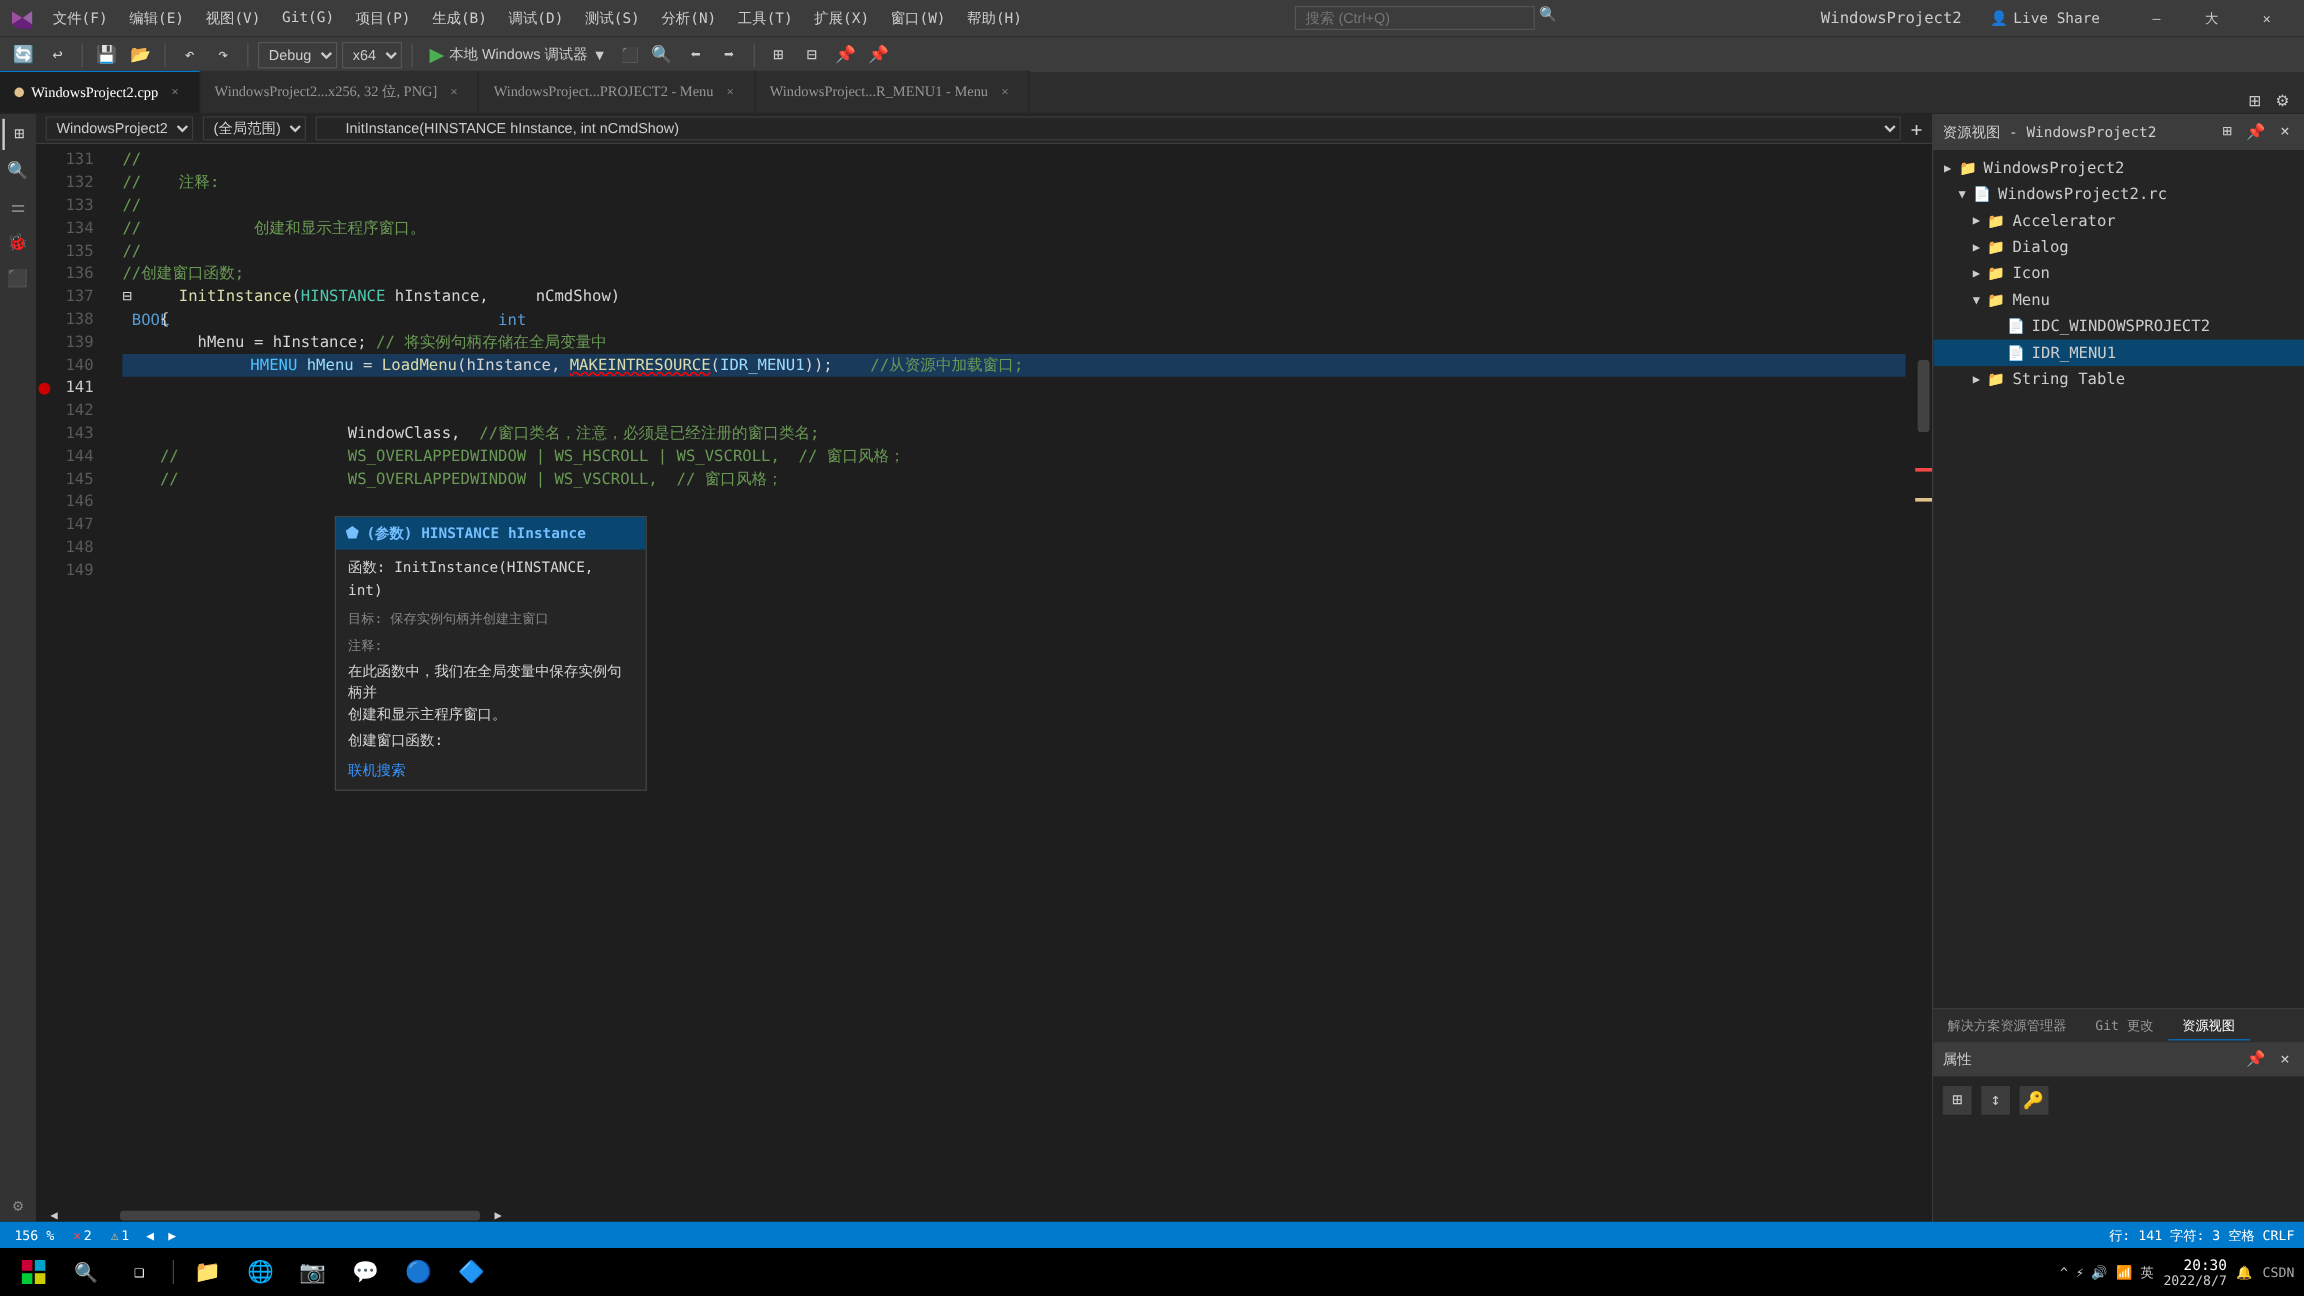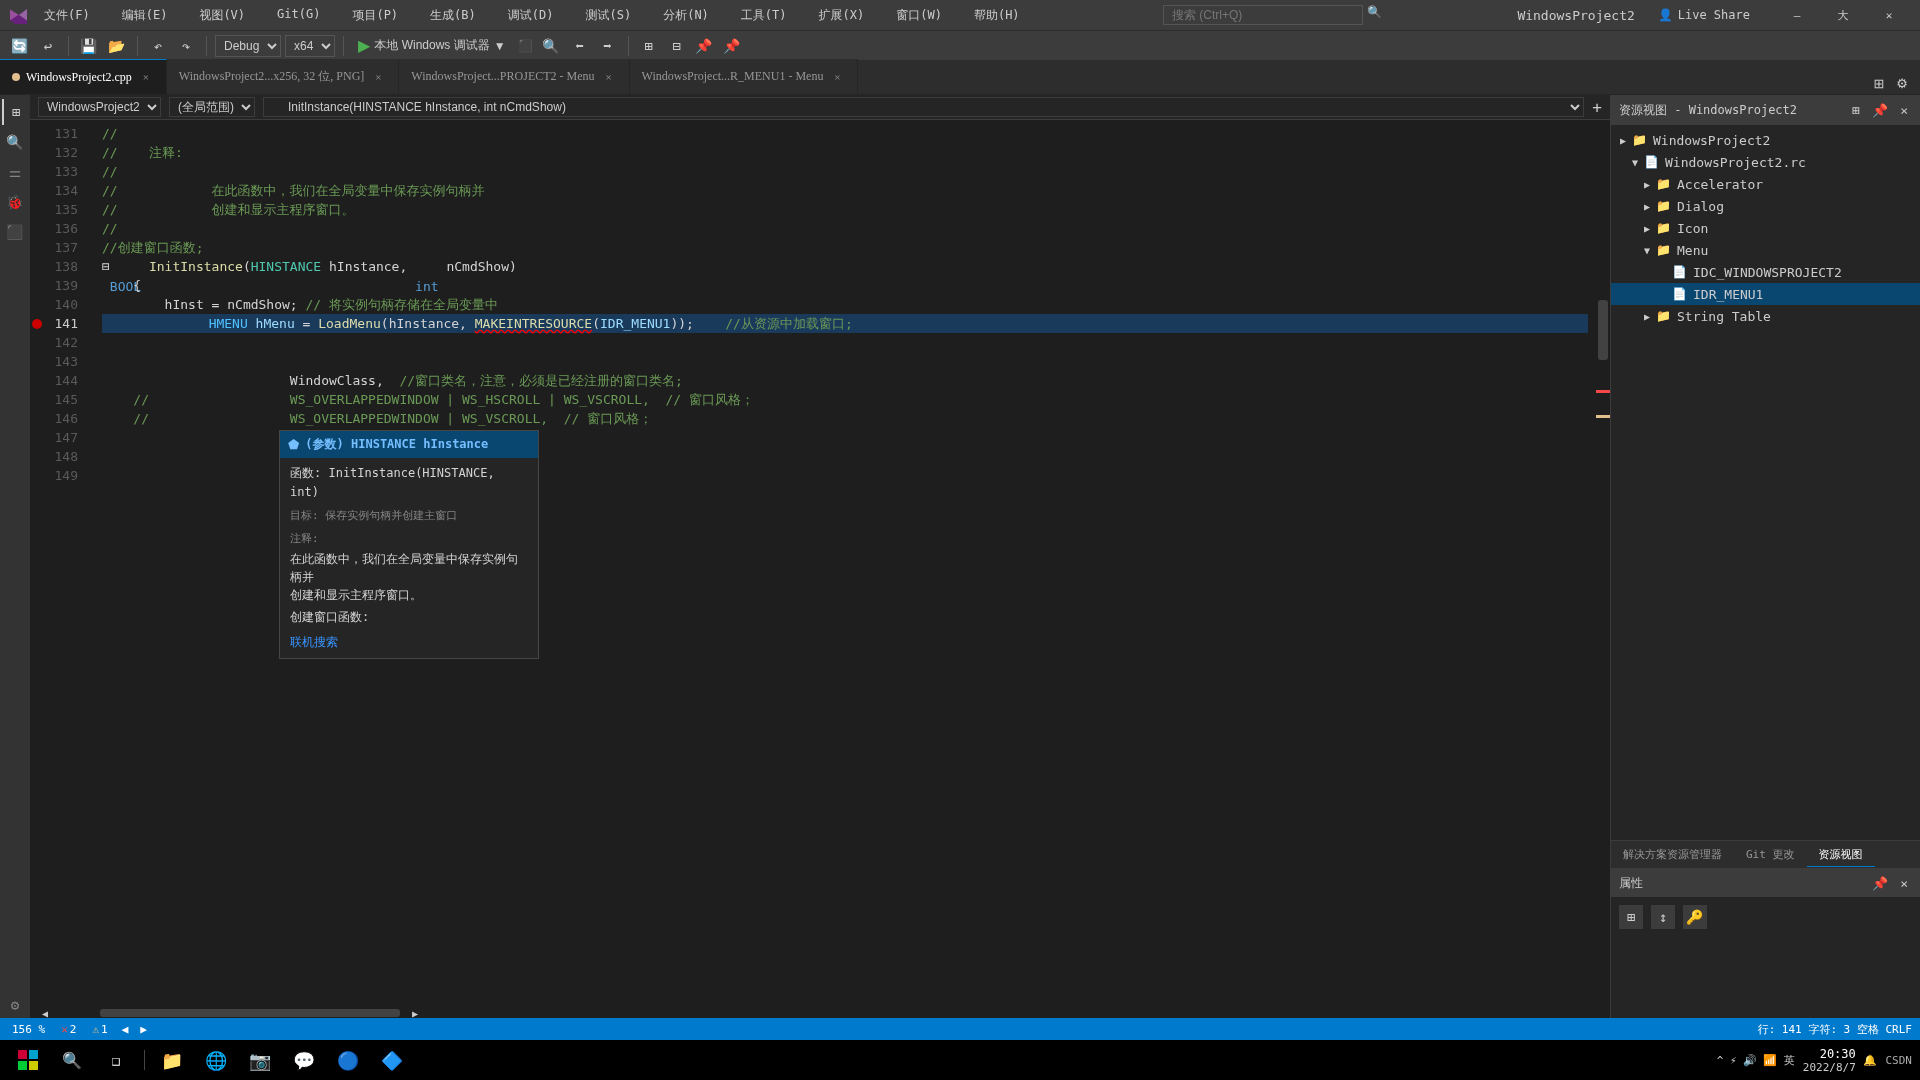--- a/index.html
+++ b/index.html
@@ -7,21 +7,21 @@
 
     
     #title-bar {
       height: 30px;
       background: #3c3c3c;
       display: flex;
       align-items: center;
       padding: 0 8px;
       gap: 8px;
     }
-    #title-bar .menu-items { display: flex; gap: 16px; }
+    #title-bar .menu-items { display: flex; gap: 2px; }
     #title-bar .menu-item {
       padding: 4px 8px;
       font-size: 12px;
       color: #cccccc;
       cursor: pointer;
     }
     #title-bar .search-bar {
       flex: 1;
       display: flex;
       justify-content: center;
@@ -572,21 +572,20 @@
       </div>
 
       <div id="code-content" style="position:relative;">
 
         <div class="code-line"><span class="comment">//</span></div>
 
         <div class="code-line"><span class="comment">//    注释:</span></div>
 
         <div class="code-line"><span class="comment">//</span></div>
 
-        <div class="code-line"><span class="comment">//            在此函数中，我们在全局变量中保存实例句柄并</span></div>
 
         <div class="code-line"><span class="comment">//            创建和显示主程序窗口。</span></div>
 
         <div class="code-line"><span class="comment">//</span></div>
 
         <div class="code-line"><span class="comment">//创建窗口函数;</span></div>
 
         <div class="code-line">
           <span style="color:#d4d4d4;">⊟</span>
           <span class="kw">BOOL</span>
@@ -594,21 +593,21 @@
           <span class="plain">(</span>
           <span class="type">HINSTANCE</span>
           <span class="plain"> hInstance, </span>
           <span class="kw">int</span>
           <span class="plain"> nCmdShow)</span>
         </div>
 
         <div class="code-line"><span class="plain">    {</span></div>
 
         <div class="code-line">
-          <span class="plain">        hInst = nCmdShow; </span>
+          <span class="plain">        hMenu = hInstance; </span>
           <span class="comment">// 将实例句柄存储在全局变量中</span>
         </div>
 
         <div class="code-line highlighted" style="background:#1a3a5c;width:100%;padding-left:44px;">
           <span style="color:#d4d4d4;">        </span>
           <span style="color:#4fc1ff;">HMENU</span>
           <span style="color:#9cdcfe;"> hMenu</span>
           <span style="color:#d4d4d4;"> = </span>
           <span style="color:#dcdcaa;">LoadMenu</span>
           <span style="color:#d4d4d4;">(hInstance, </span>

